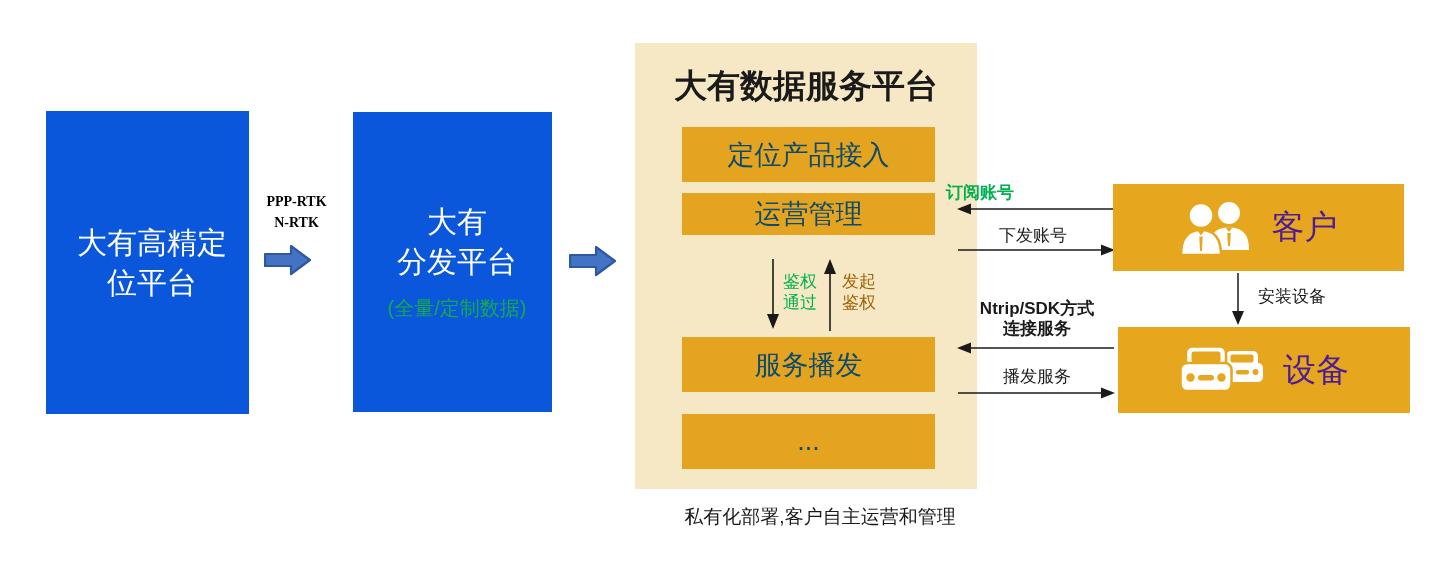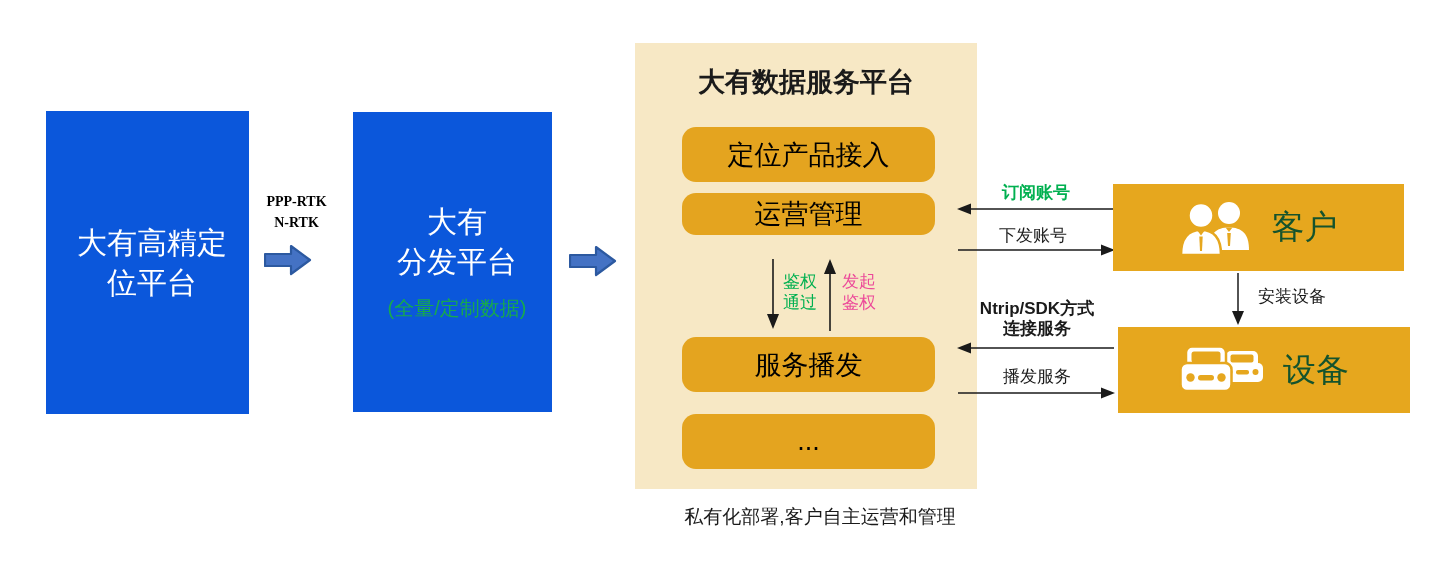--- a/index.html
+++ b/index.html
@@ -19,37 +19,37 @@
   .bluebox .note{font-size:20px;color:#17a94e;margin-top:13px;font-weight:400;}
 
   
   .proto{
     font-family:"Liberation Serif",serif;font-weight:bold;font-size:14px;
     line-height:21px;color:#000;text-align:center;
   }
 
   
   .panel{background:#f7e8c5;}
-  .panel-title{font-size:27px;font-weight:bold;color:#1a1a1a;text-align:center;}
+  .panel-title{font-size:33px;font-weight:bold;color:#1a1a1a;text-align:center;}
   .module{
-    background:#e4a41f;color:#000000;font-size:27px;
-    display:flex;align-items:center;justify-content:center;text-align:center;border-radius:14px;
+    background:#e4a41f;color:#0c4a6e;font-size:27px;
+    display:flex;align-items:center;justify-content:center;text-align:center;
   }
   .caption{font-size:19px;color:#1a1a1a;text-align:center;}
 
   
   .lbl{font-size:17px;color:#1a1a1a;line-height:20px;text-align:center;}
   .lbl-green{color:#00b050;font-weight:bold;}
   .auth-lbl{font-size:17px;line-height:21px;text-align:center;}
   .auth-pass{color:#00b050;}
-  .auth-req{color:#ec4899;}
+  .auth-req{color:#a16207;}
 
   
   .actorbox{
-    background:#e6a71e;color:#14532d;display:flex;align-items:center;
+    background:#e6a71e;color:#4c1d95;display:flex;align-items:center;
     justify-content:center;gap:20px;
   }
   .actorbox .alabel{font-size:33px;font-weight:400;}
 
   svg{display:block;}
 </style>
 </head>
 <body>
 
 <div id="canvas">
@@ -91,21 +91,21 @@
 通过</div>
   <svg class="abs" style="left:822px;top:259px;" width="16" height="72" viewBox="0 0 16 72">
     <polygon points="8,0 2,15 14,15" fill="#1a1a1a"></polygon>
     <line x1="8" y1="13" x2="8" y2="72" stroke="#1a1a1a" stroke-width="1.6"></line>
   </svg>
   <div class="abs auth-lbl auth-req pre" style="left:838px;top:271px;width:42px;">发起
 鉴权</div>
 
   <div class="abs caption" style="left:655px;top:504px;width:330px;">私有化部署,客户自主运营和管理</div>
 
-  <div class="abs lbl lbl-green" style="left:958px;top:183px;width:156px;">订阅账号</div>
+  <div class="abs lbl lbl-green" style="left:902px;top:183px;width:156px;">订阅账号</div>
   <svg class="abs" style="left:956px;top:203px;" width="160" height="12" viewBox="0 0 160 12">
     <line x1="158" y1="6" x2="12" y2="6" stroke="#1a1a1a" stroke-width="1.5"></line>
     <polygon points="1,6 15,0.5 15,11.5" fill="#1a1a1a"></polygon>
   </svg>
 
   <div class="abs lbl" style="left:958px;top:226px;width:150px;">下发账号</div>
   <svg class="abs" style="left:956px;top:244px;" width="160" height="12" viewBox="0 0 160 12">
     <line x1="2" y1="6" x2="146" y2="6" stroke="#1a1a1a" stroke-width="1.5"></line>
     <polygon points="159,6 145,0.5 145,11.5" fill="#1a1a1a"></polygon>
   </svg>

